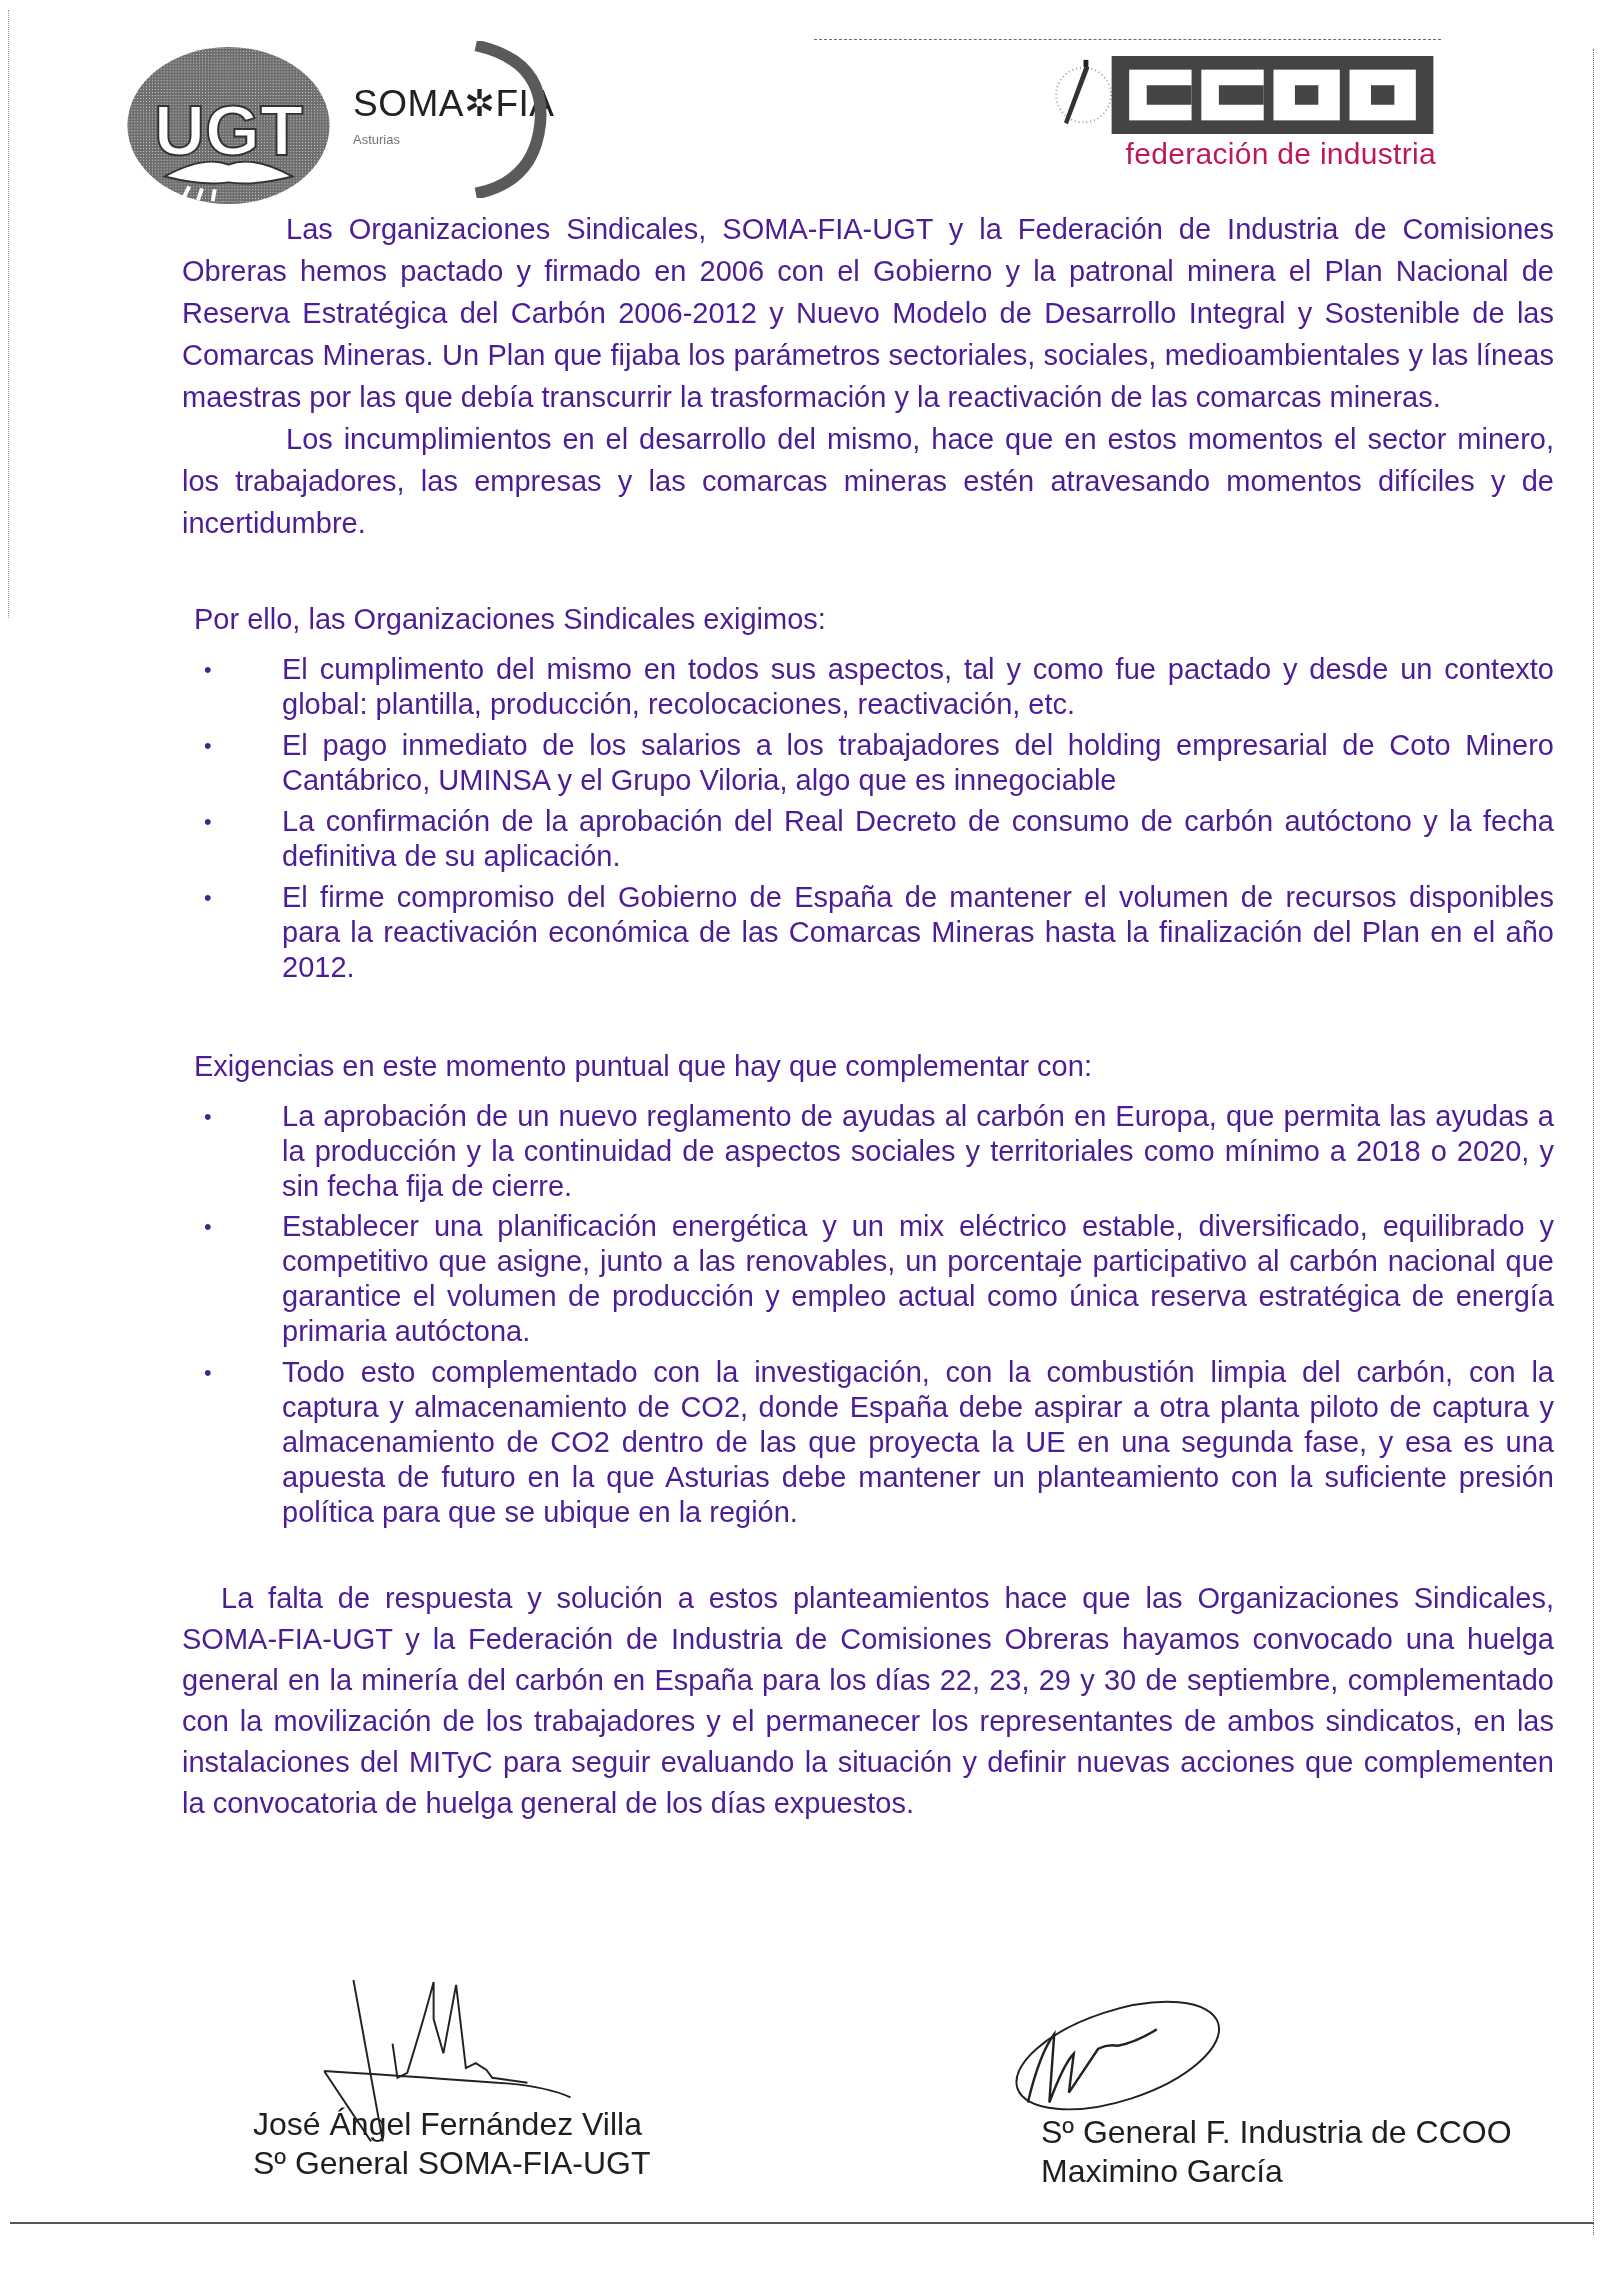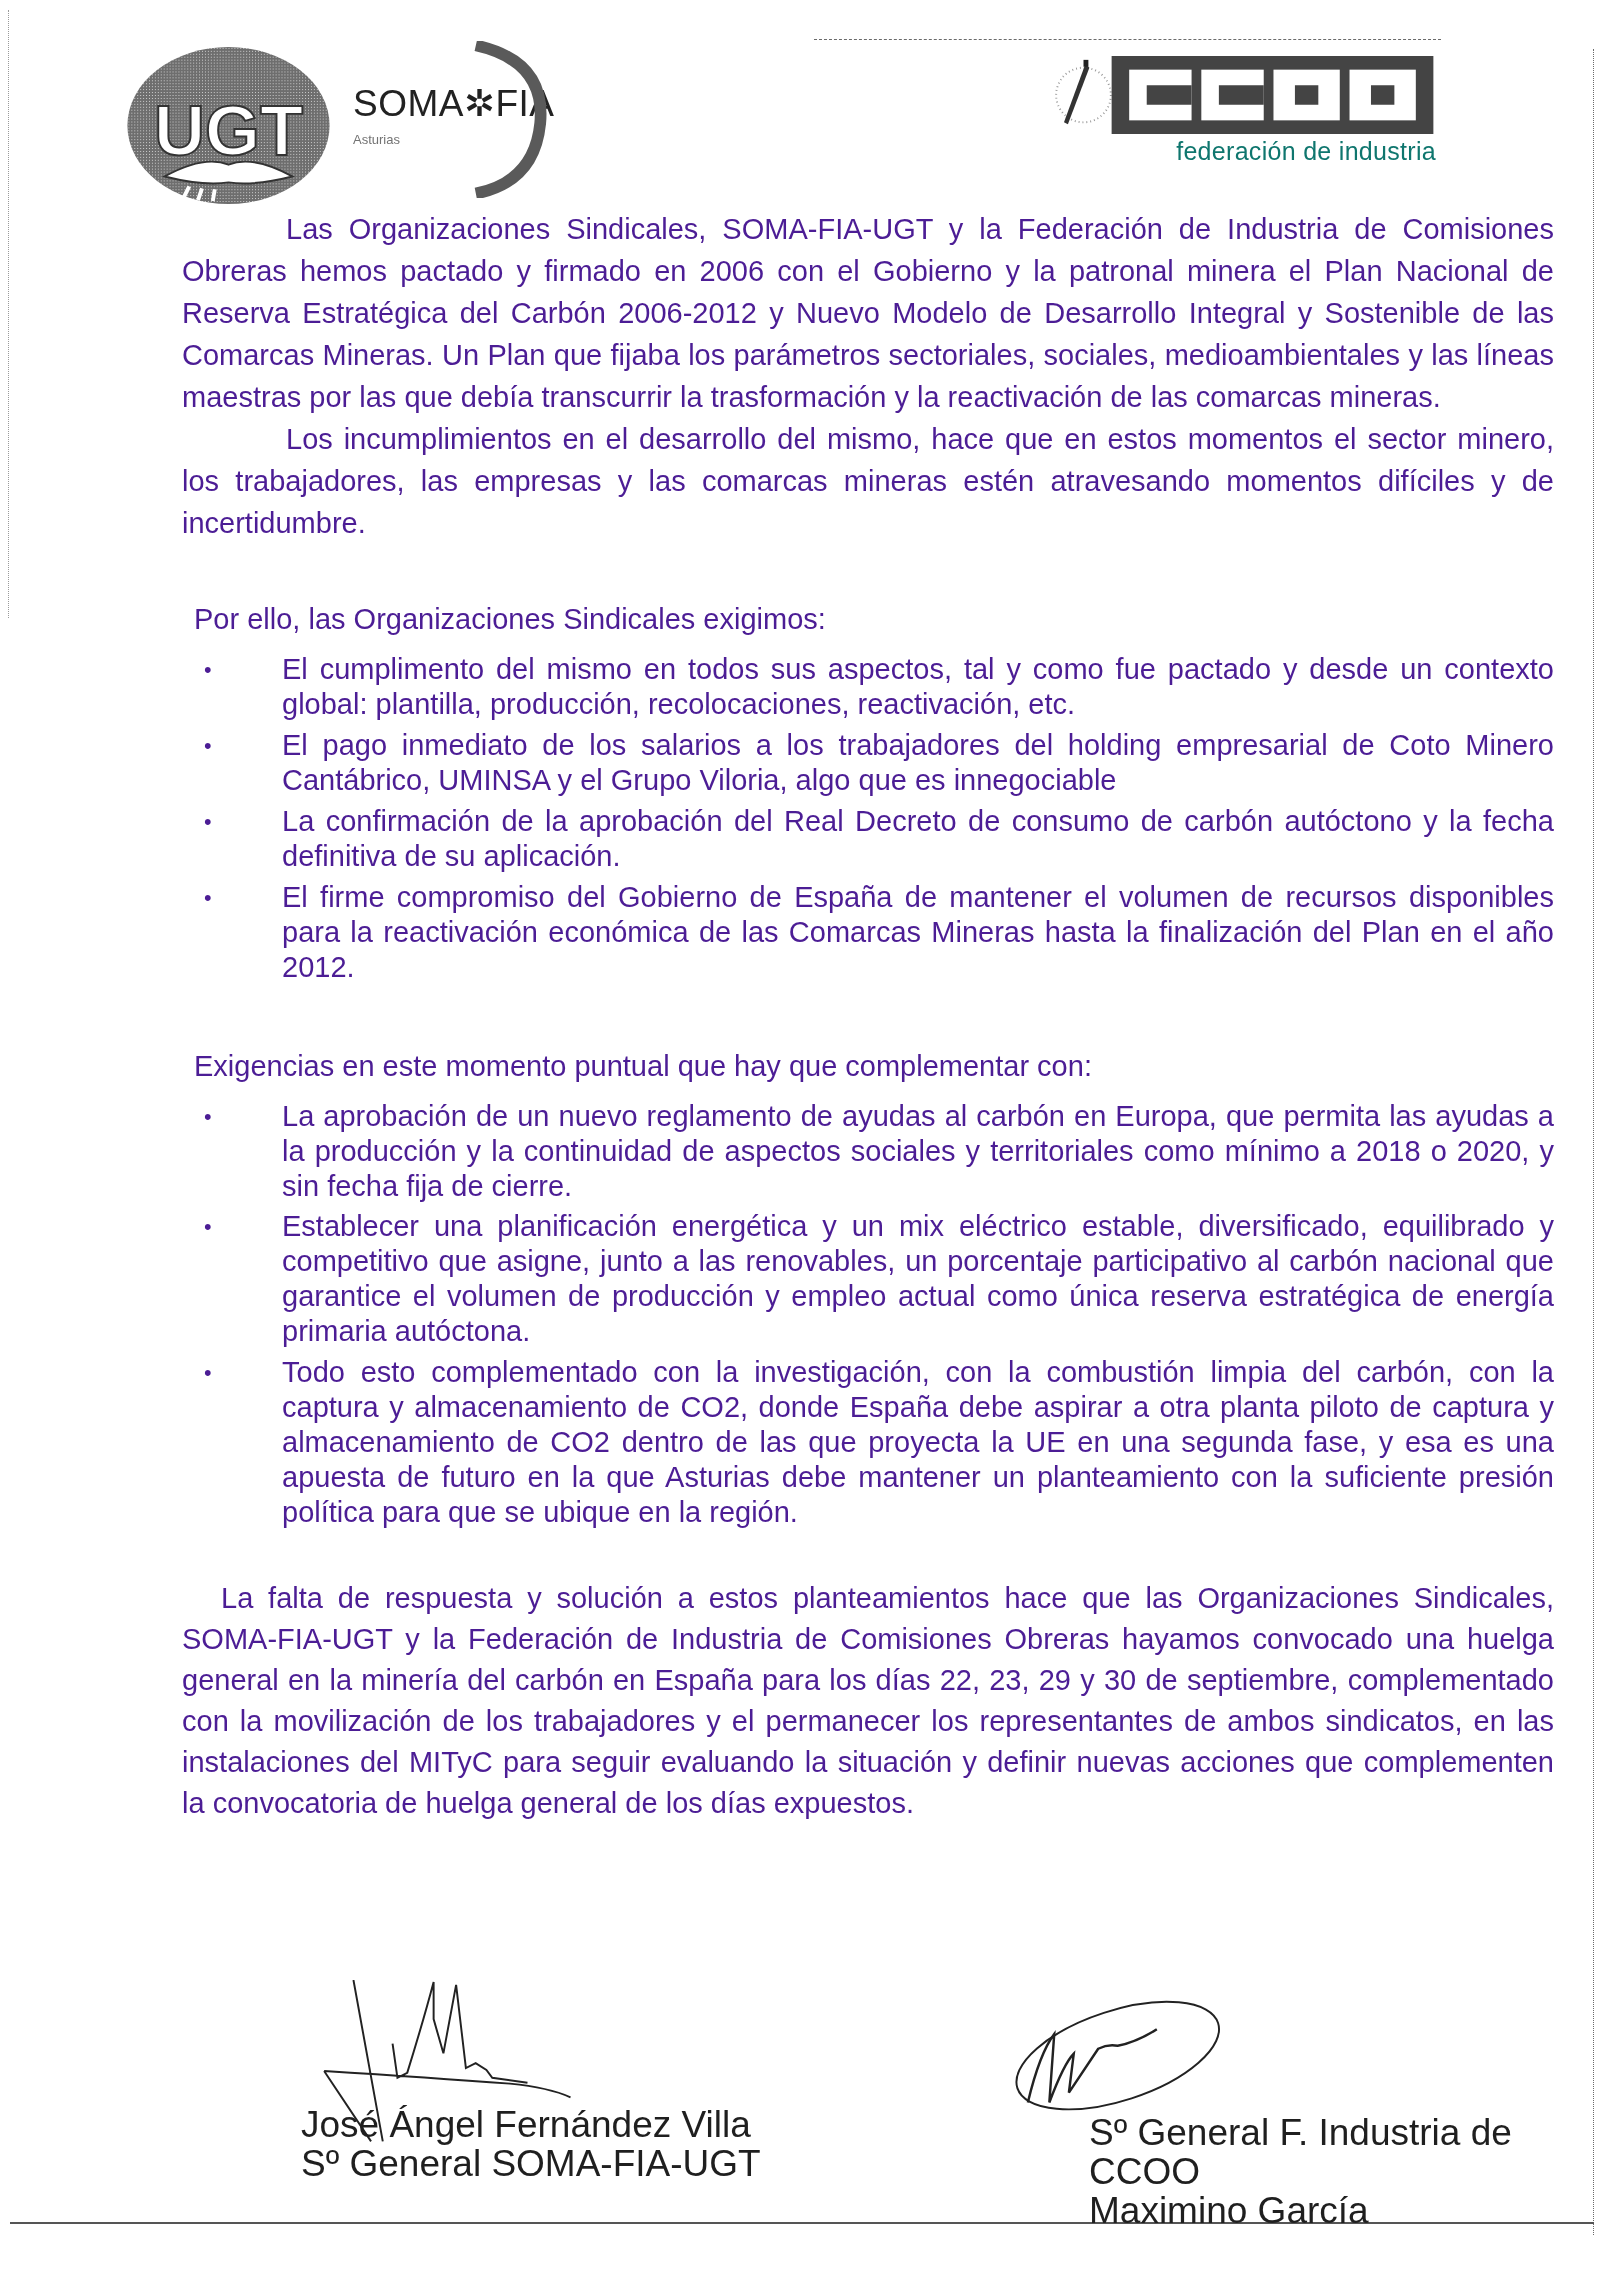--- a/index.html
+++ b/index.html
@@ -14,37 +14,37 @@
   .scan-bottom-rule { position: absolute; left: 9.8px; top: 2222px; width: 1584px; height: 0; border-top: 2px solid #555; }
 
   
   .ugt-logo { position: absolute; left: 96px; top: 39px; width: 265px; height: 167px; }
   .soma-block { position: absolute; left: 353px; top: 82px; }
   .soma-title { font-size: 37px; letter-spacing: 0.5px; color: #222; font-family: "Liberation Sans", sans-serif; }
   .soma-sub { font-size: 13px; color: #737373; margin-top: 7px; }
   .soma-arc { position: absolute; left: 470px; top: 41px; width: 78px; height: 157px; }
   .ccoo-mark { position: absolute; left: 1054px; top: 54px; width: 59px; height: 83px; }
   .ccoo-logo { position: absolute; left: 1111px; top: 56px; width: 323px; height: 78px; }
-  .ccoo-sub { position: absolute; left: 1054px; top: 137px; width: 382px; text-align: right; font-size: 25px; color: #0f766e; letter-spacing: 0.3px; }
+  .ccoo-sub { position: absolute; left: 1054px; top: 137px; width: 382px; text-align: right; font-size: 30px; color: #be185d; letter-spacing: 0.3px; }
 
   
   .doc { position: absolute; left: 182px; top: 208px; width: 1372px; font-size: 29px; line-height: 42px; color: #4c1d95; }
   .para { text-align: justify; margin: 0; }
   .indent { text-indent: 104px; }
   .gap { height: 42px; }
   .lead { margin: 12px; }
   ul.bullets { list-style: none; margin: 0; padding: 0 0 0 100px; }
   ul.bullets li { position: relative; text-align: justify; line-height: 35px; margin: 3.9px 0 5.9px 0; }
   ul.bullets li .bullet { position: absolute; left: -78px; top: 0; font-size: 21.6px; }
   .p-first { margin-top: 0; }
 
   
   .sig-left-scribble { position: absolute; left: 314px; top: 1980px; width: 294px; height: 176px; }
   .sig-right-scribble { position: absolute; left: 1010px; top: 1995px; width: 235px; height: 127px; }
-  .signer { position: absolute; font-size: 37px; line-height: 39px; color: #1f1f1f; margin-left: 48px; }
+  .signer { position: absolute; font-size: 32px; line-height: 39px; color: #1f1f1f; }
   .signer-left { left: 253px; top: 2105px; }
   .signer-right { left: 1041px; top: 2113px; }
 </style>
 </head>
 <body>
 
 <div class="scan-left-edge"></div>
 <div class="scan-top-rule"></div>
 <div class="scan-right-edge"></div>
 <div class="scan-bottom-rule"></div>

